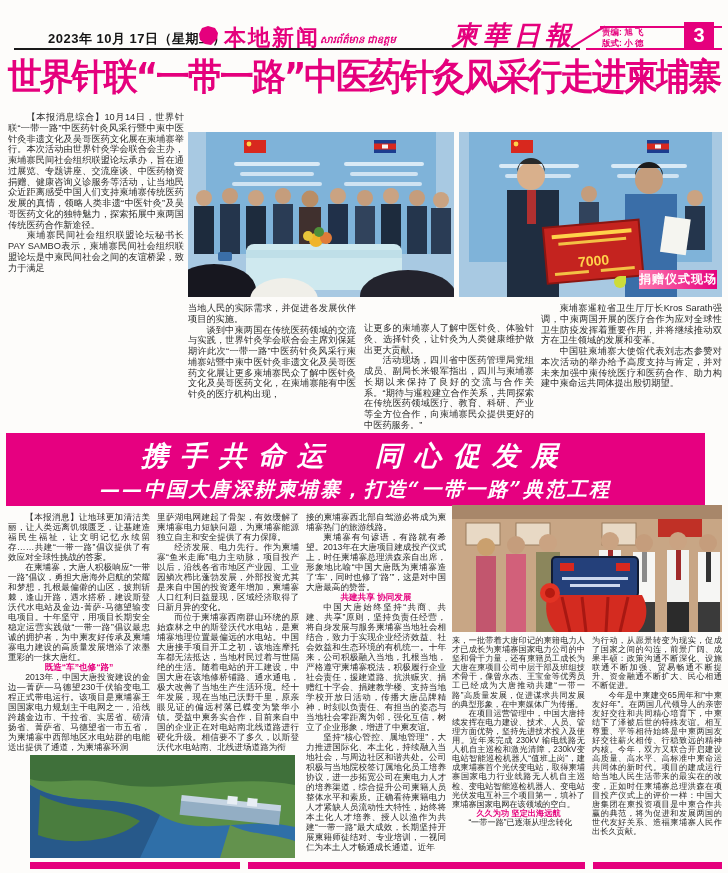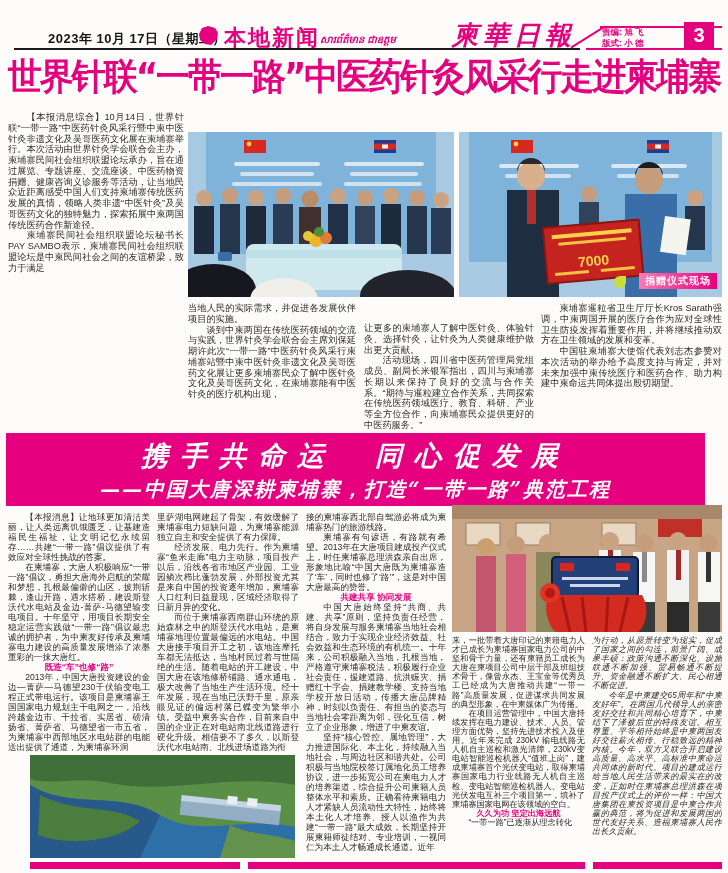--- a/index.html
+++ b/index.html
@@ -37,38 +37,38 @@
   .clip{overflow:hidden;}
 
   
   .a1c1{left:8px;top:112px;width:176px;height:322px;}
   .ph1{left:188px;top:132px;width:266px;height:165px;background:#a8c9e2;}
   .ph2{left:459px;top:132px;width:263px;height:165px;background:#a8c9e2;}
   .a1c2{left:188px;top:303px;width:168px;height:130px;}
   .a1c3{left:364px;top:303px;width:170px;height:130px;margin-top:20px;}
   .a1c4{left:541px;top:303px;width:181px;height:130px;}
   .caption{position:absolute;right:5px;bottom:8px;background:linear-gradient(90deg,#ff7ab0,#e5007d);
-           color:#fff;font-size:10px;font-weight:bold;padding:1px 6px;letter-spacing:1px;}
+           color:#fff;font-size:12px;font-weight:bold;padding:1px 0;letter-spacing:1px;}
   .leaf{position:absolute;right:96px;bottom:9px;width:12px;height:12px;background:#cddc39;
         border-radius:50% 0 50% 50%;}
 
   
   .banner{left:6px;top:433px;width:699px;height:73px;background:#e60080;color:#fff;text-align:center;}
   .banner .l1{margin-top:5px;font-family:"DejaVu Serif",serif;font-style:italic;font-weight:bold;
               font-size:27px;letter-spacing:12px;}
   .banner .l2{margin-top:2px;font-family:"DejaVu Serif",serif;font-style:italic;font-weight:bold;
               font-size:20px;letter-spacing:2px;}
 
   
   .a2c1{left:8px;top:512px;width:142px;height:243px;}
   .a2c2{left:157px;top:512px;width:142px;height:243px;}
   .a2c3{left:306px;top:512px;width:140px;height:347px;}
   .ph4{left:452px;top:505px;width:270px;height:127px;background:#c8a685;}
   .a2c4{left:452px;top:636px;width:133px;height:224px;}
-  .a2c5{left:592px;top:636px;width:130px;height:224px;font-style:italic;}
+  .a2c5{left:592px;top:636px;width:130px;height:224px;}
   .ph3{left:30px;top:755px;width:265px;height:103px;background:#6f9e4f;}
 
   .bbar{top:862px;height:7px;background:#e5007d;}
   .bbar1{left:30px;width:210px;}
   .bbar2{left:248px;width:337px;}
   .bbar3{left:593px;width:129px;}
 
   svg{display:block;}
   svg text{font-family:"Liberation Sans",sans-serif;}
 </style>

